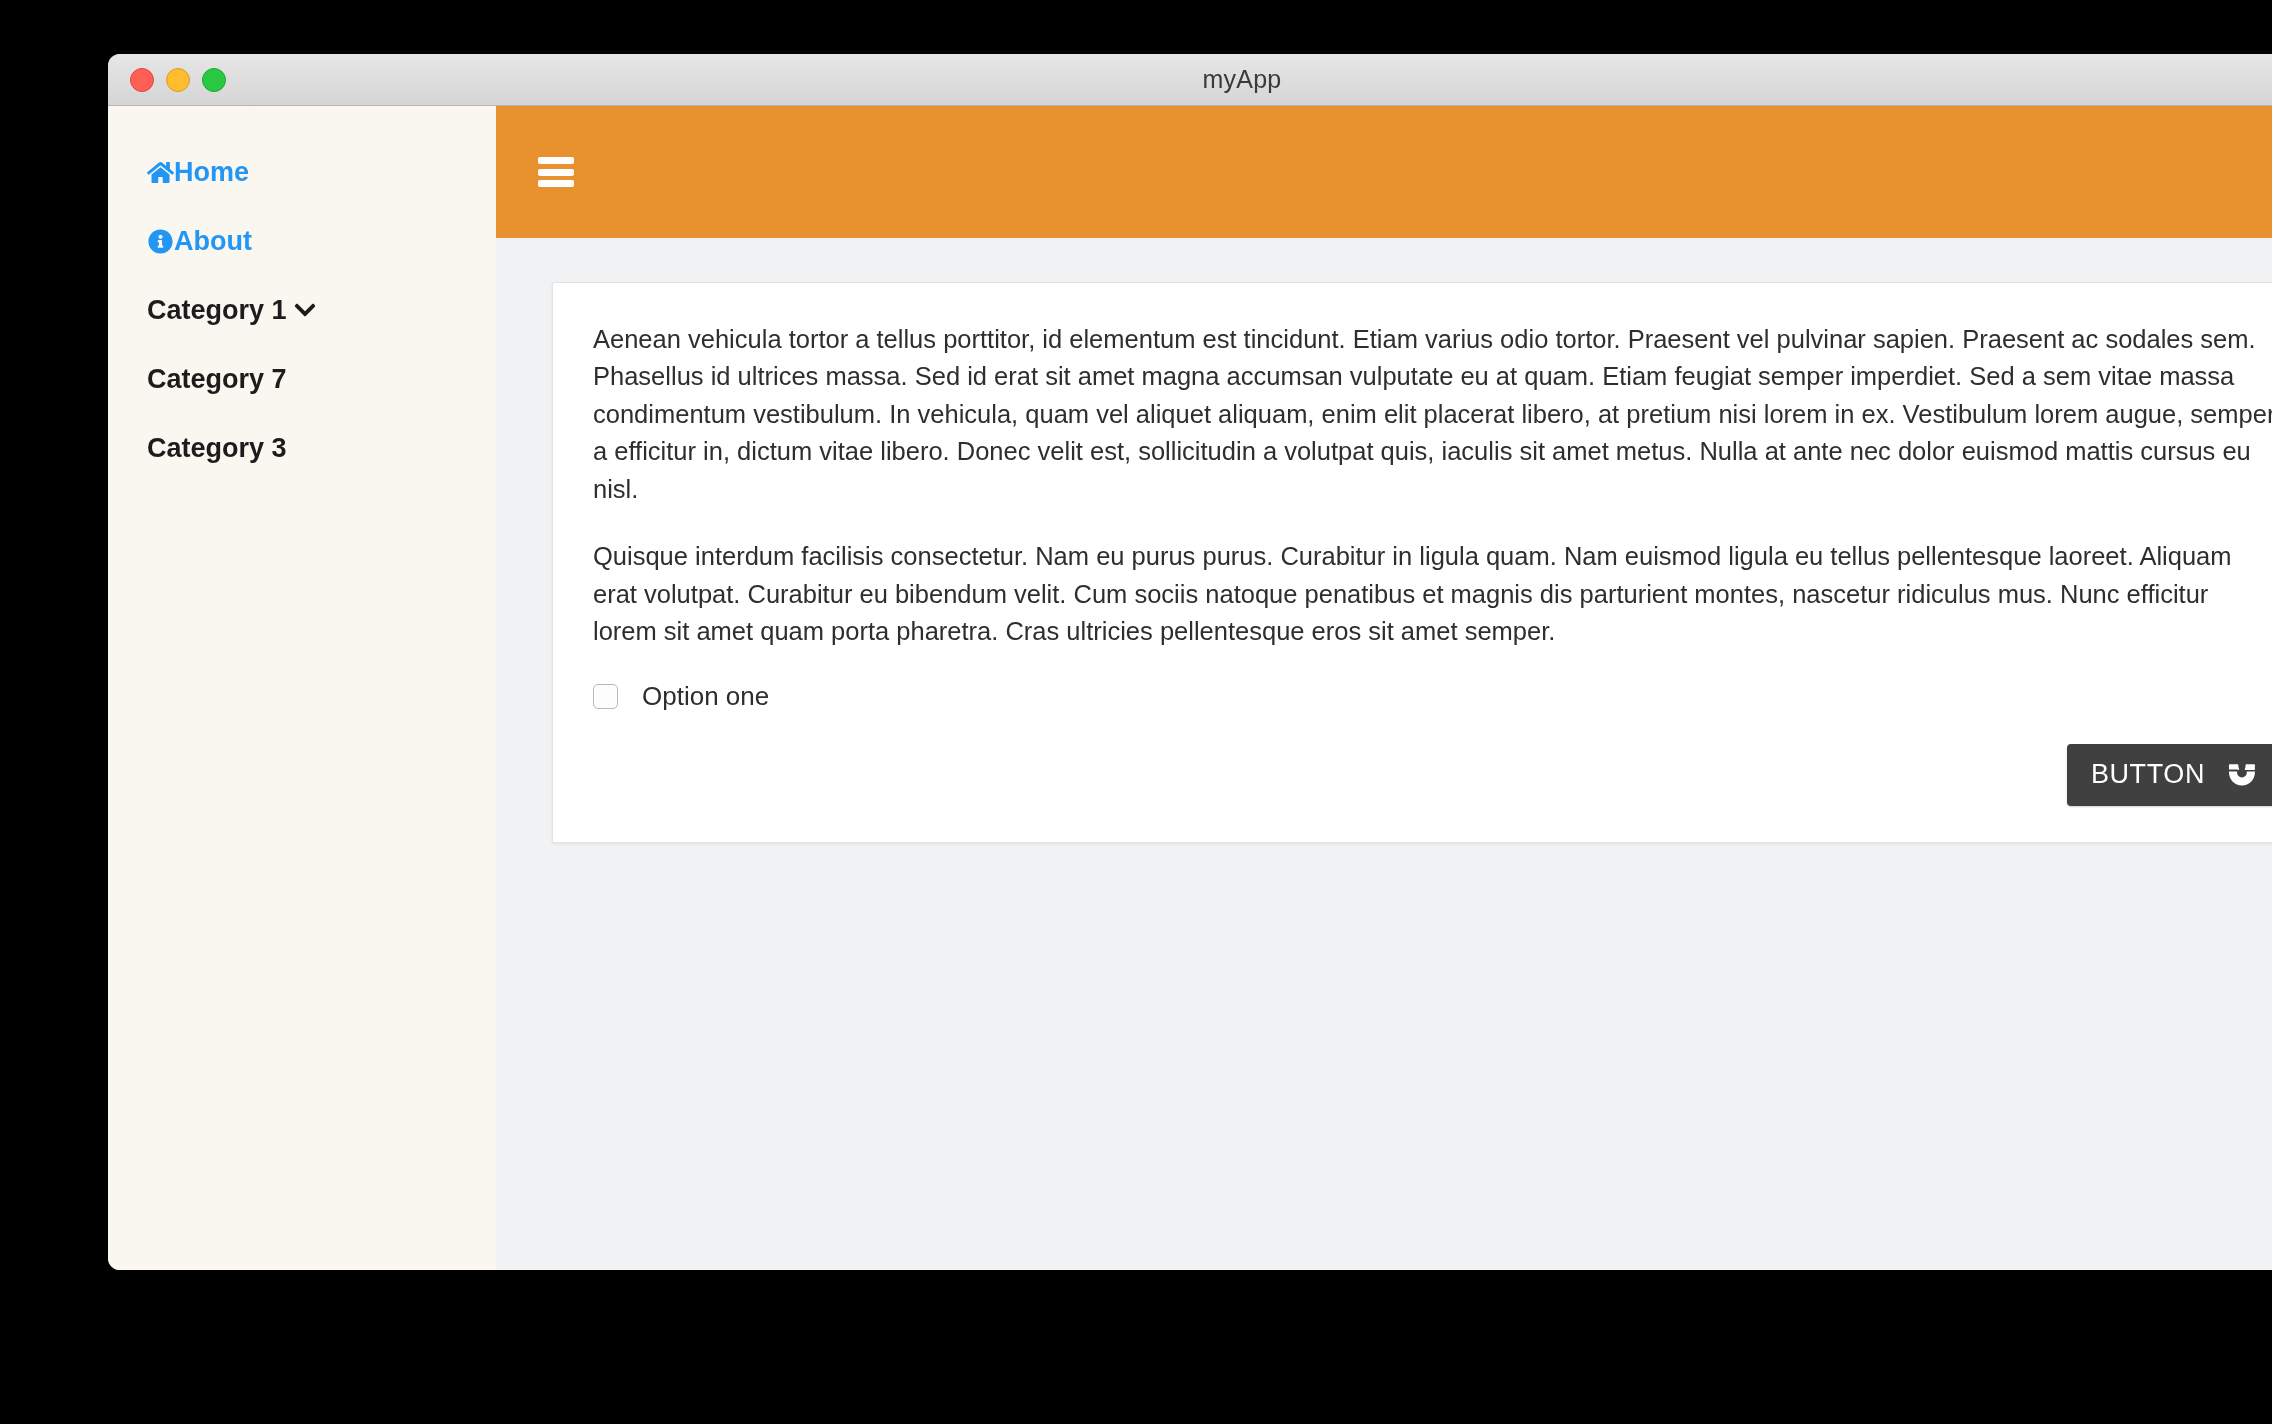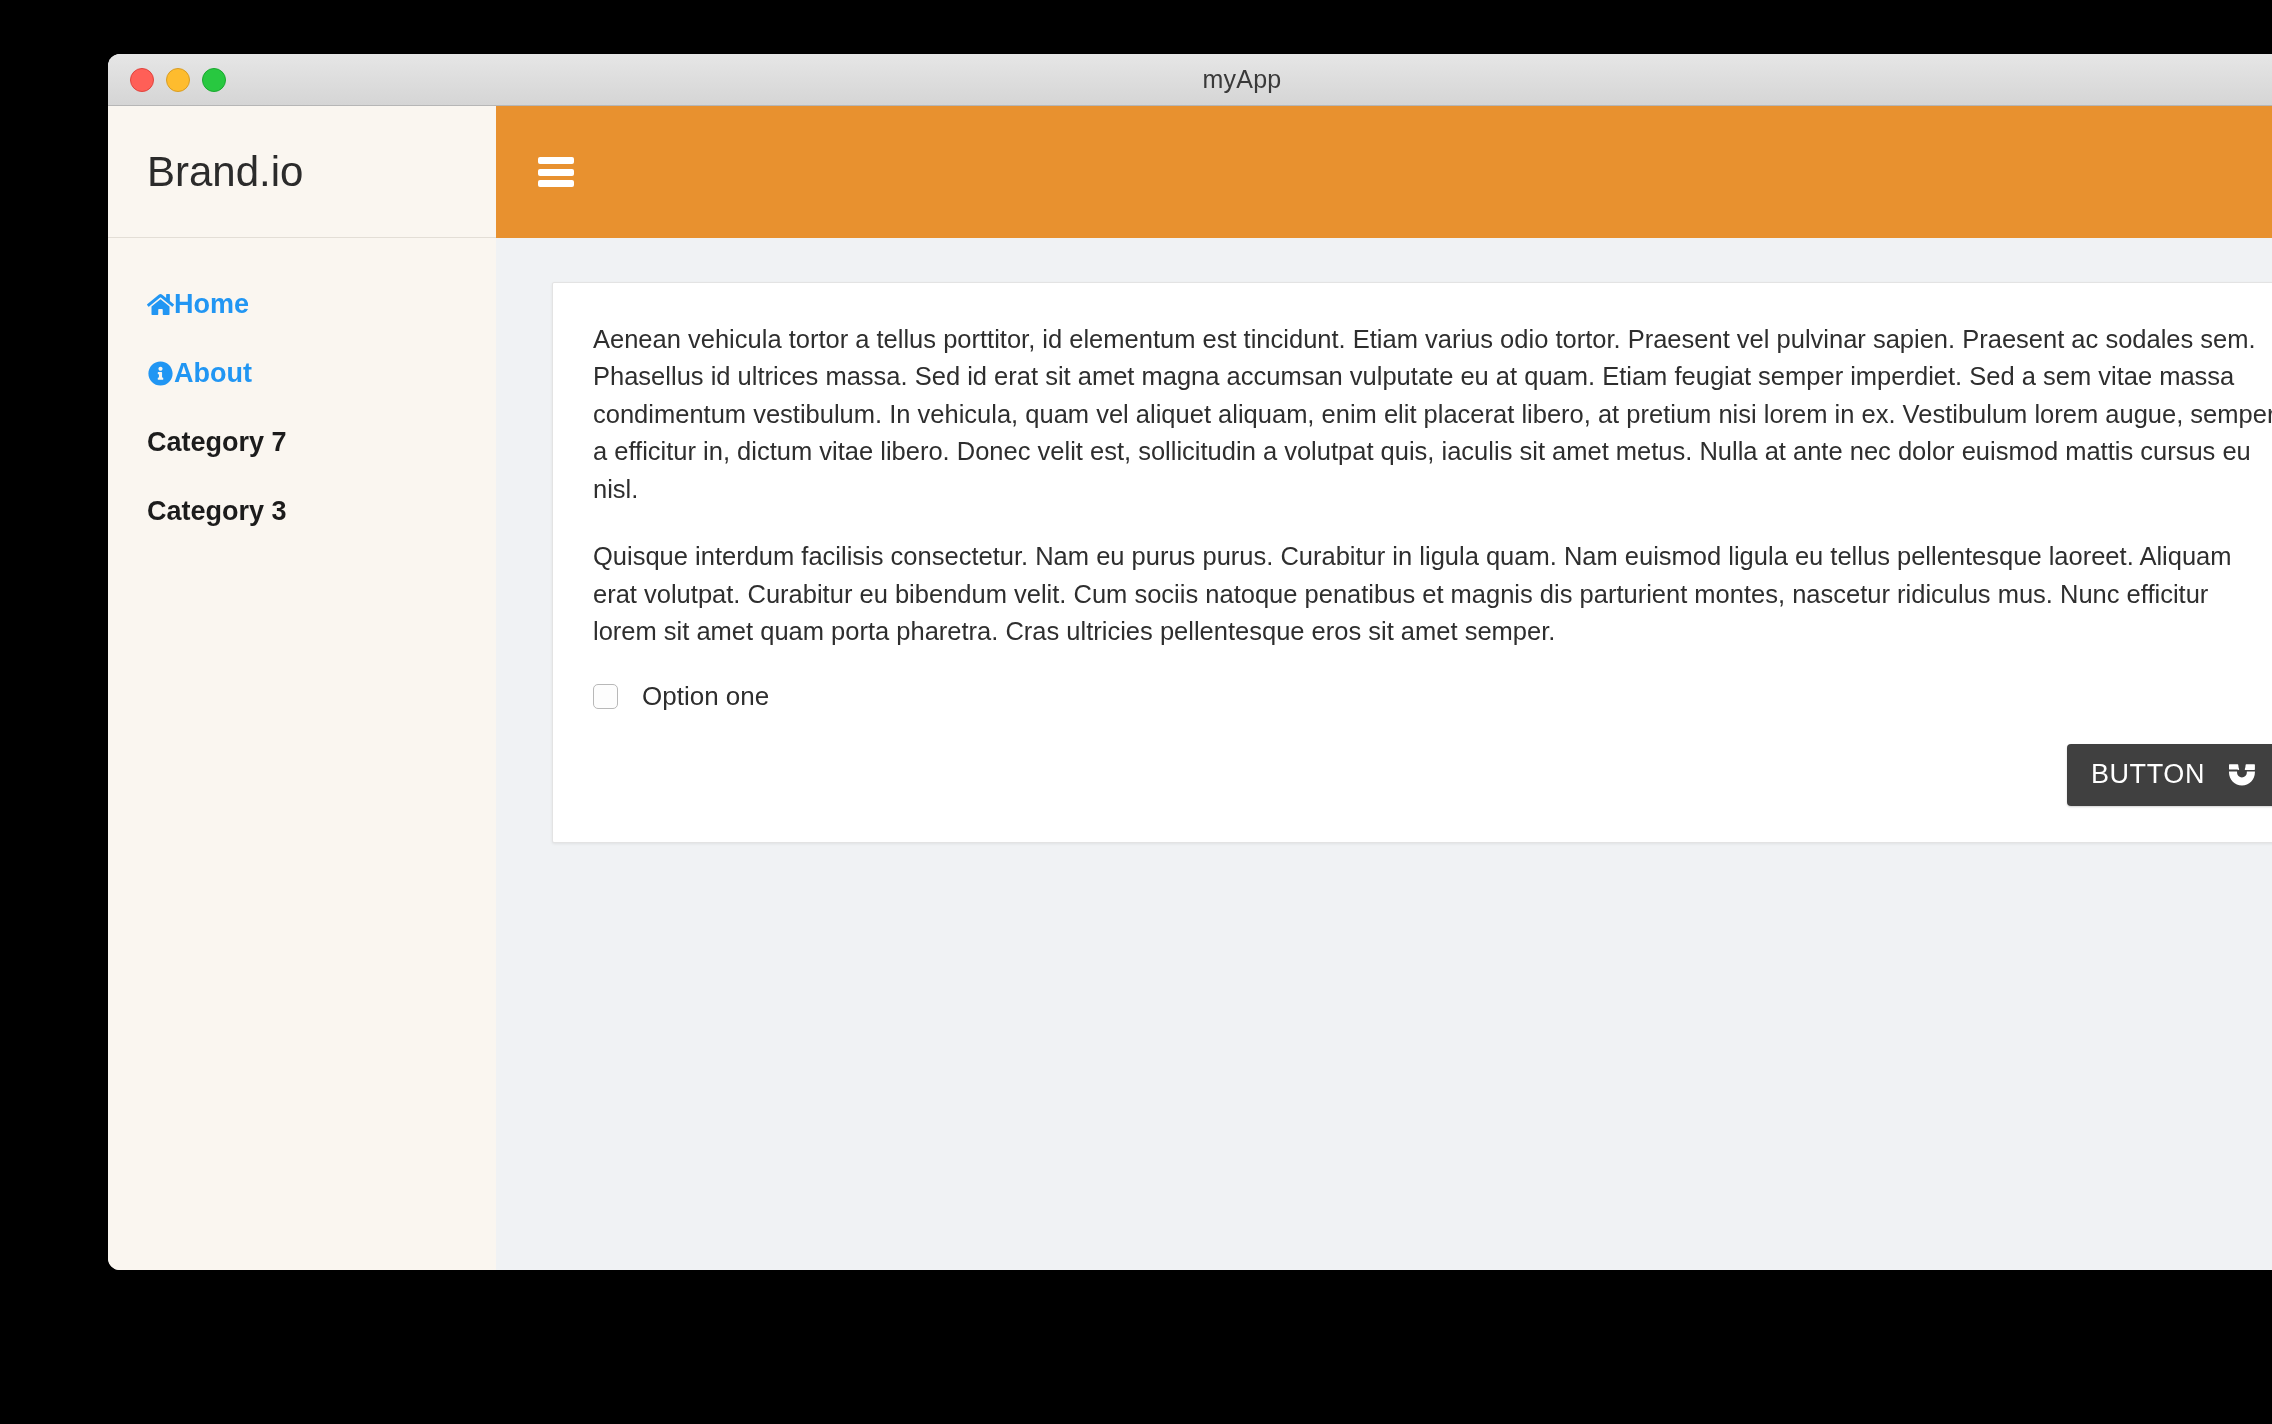--- a/index.html
+++ b/index.html
@@ -244,23 +244,20 @@
       <span class="light min"></span>
       <span class="light max"></span>
     </div>
     <div id="window-title">myApp</div>
   </div>
 
   <div id="body">
 
     <div id="sidebar">
 
-      <div id="brand">
-        <span id="brand-text">Brand.io</span>
-      </div>
 
       <nav id="nav">
 
         <div class="nav-item link">
           <span class="nav-icon">
             <svg width="27" height="27" viewBox="0 0 576 512" fill="#2196f3" aria-hidden="true">
               <path d="M280.37 148.26L96 300.11V464a16 16 0 0 0 16 16l112.06-.29a16 16 0 0 0 15.92-16V368a16 16 0 0 1 16-16h64a16 16 0 0 1 16 16v95.64a16 16 0 0 0 16 16.05L464 480a16 16 0 0 0 16-16V300L295.67 148.26a12.19 12.19 0 0 0-15.3 0zM571.6 251.47L488 182.56V44.05a12 12 0 0 0-12-12h-56a12 12 0 0 0-12 12v72.61L318.47 43a48 48 0 0 0-61 0L4.34 251.47a12 12 0 0 0-1.6 16.9l25.5 31A12 12 0 0 0 45.15 301l235.22-193.74a12.19 12.19 0 0 1 15.3 0L530.9 301a12 12 0 0 0 16.9-1.6l25.5-31a12 12 0 0 0-1.7-16.93z"></path>
             </svg>
           </span>
           <span>Home</span>
@@ -268,20 +265,28 @@
 
         <div class="nav-item link">
           <span class="nav-icon">
             <svg width="25" height="25" viewBox="0 0 512 512" fill="#2196f3" aria-hidden="true">
               <path d="M256 8C119 8 8 119 8 256s111 248 248 248 248-111 248-248S393 8 256 8zm0 110c23.2 0 42 18.8 42 42s-18.8 42-42 42-42-18.8-42-42 18.8-42 42-42zm56 254c0 6.6-5.4 12-12 12h-88c-6.6 0-12-5.4-12-12v-24c0-6.6 5.4-12 12-12h12v-64h-12c-6.6 0-12-5.4-12-12v-24c0-6.6 5.4-12 12-12h64c6.6 0 12 5.4 12 12v100h12c6.6 0 12 5.4 12 12v24z"></path>
             </svg>
           </span>
           <span>About</span>
         </div>
 
+        <div class="nav-item plain">
+          <span>Category 1</span>
+          <span class="chev">
+            <svg width="24" height="24" viewBox="0 0 448 512" fill="#1c1c1c" aria-hidden="true">
+              <path d="M207.029 381.476L12.686 187.132c-9.373-9.373-9.373-24.569 0-33.941l22.667-22.667c9.357-9.357 24.522-9.375 33.901-.04L224 284.505l154.745-154.021c9.379-9.335 24.544-9.317 33.901.04l22.667 22.667c9.373 9.373 9.373 24.569 0 33.941L240.971 381.476c-9.373 9.372-24.569 9.372-33.942 0z"></path>
+            </svg>
+          </span>
+        </div>
 
         <div class="nav-item plain">
           <span>Category 7</span>
         </div>
 
         <div class="nav-item plain">
           <span>Category 3</span>
         </div>
 
       </nav>

